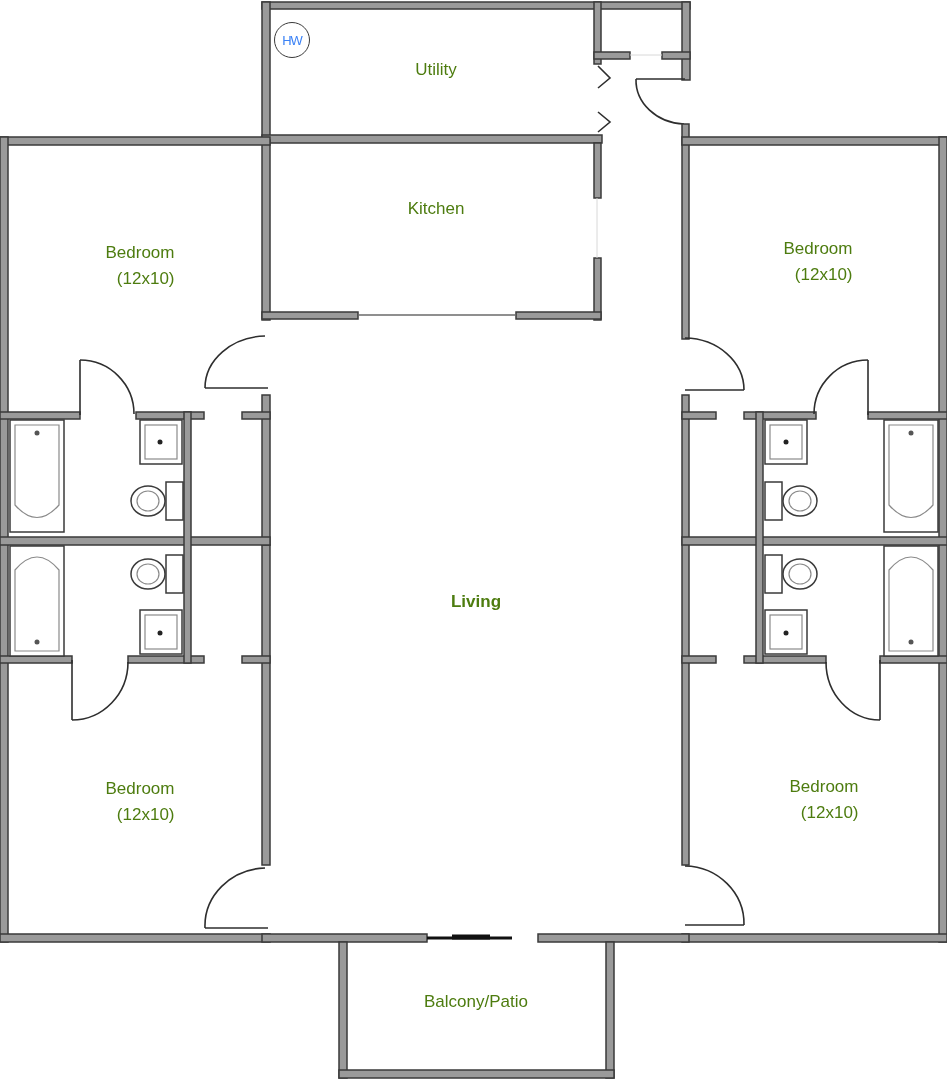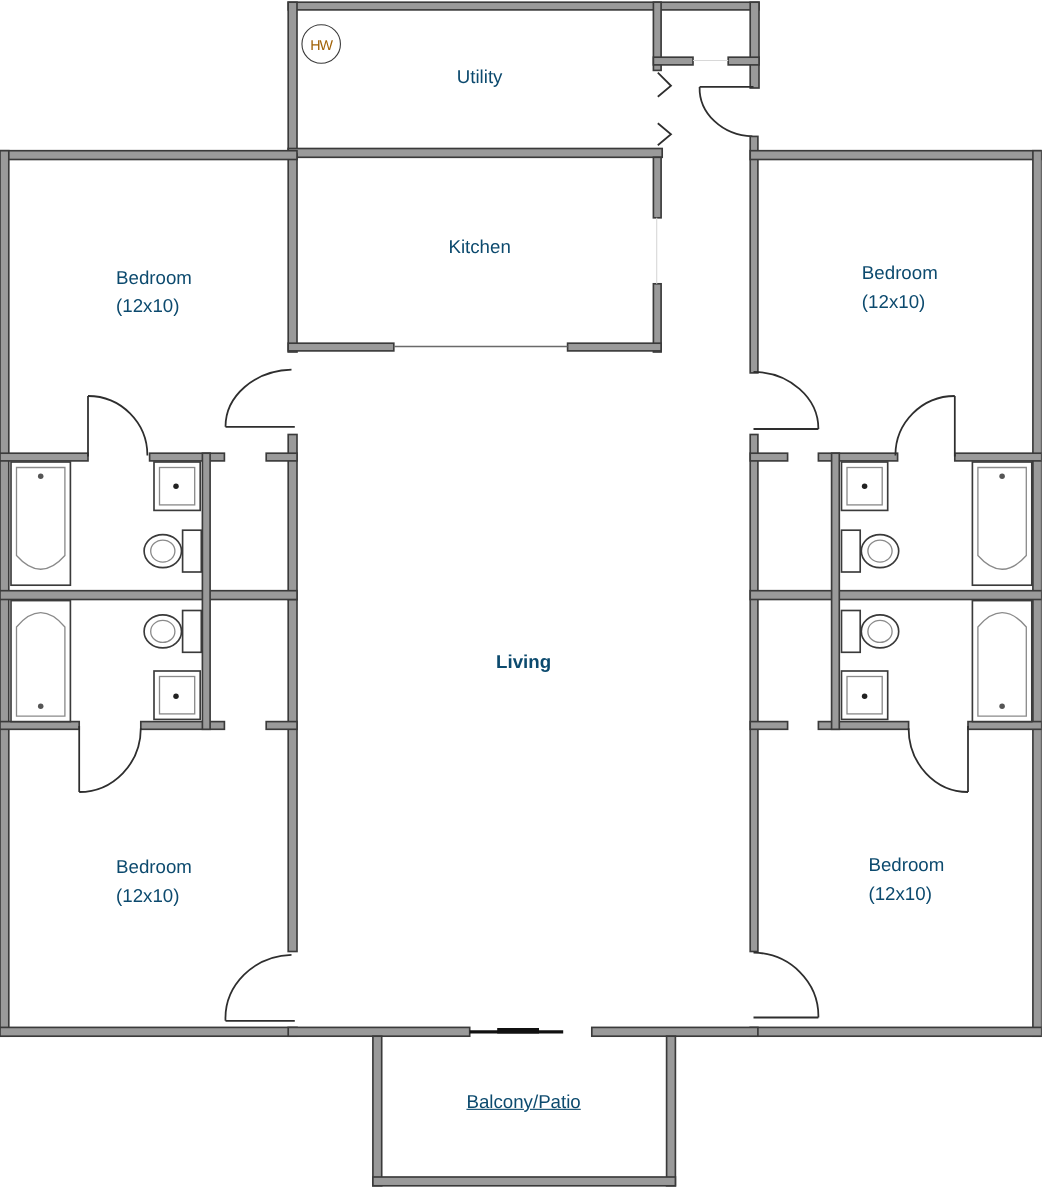--- a/index.html
+++ b/index.html
@@ -5,27 +5,27 @@
   html, body { margin: 0; padding: 0; background: #ffffff; }
   body { width: 947px; height: 1080px; position: relative; overflow: hidden; }
   #plan { position: absolute; left: 0; top: 0; width: 947px; height: 1080px; }
   .wallfill { fill: #9a9a9a; }
   .thin { fill: none; stroke: #2e2e2e; stroke-width: 1.6; }
   .fix { fill: #ffffff; stroke: #3a3a3a; stroke-width: 1.5; }
   .fixin { fill: #ffffff; stroke: #8a8a8a; stroke-width: 1.2; }
   .open { fill: none; stroke: #d8d8d8; stroke-width: 1; }
   .label {
     position: absolute; transform: translate(-50%, -50%);
-    font-family: "Liberation Sans", sans-serif; font-size: 17px; color: #0c4a6e;
-    text-align: left; line-height: 26px; white-space: nowrap;
+    font-family: "Liberation Sans", sans-serif; font-size: 17px; color: #4d7c0f;
+    text-align: right; line-height: 26px; white-space: nowrap;
   }
   .hw {
     position: absolute; left: 274px; top: 22px; width: 36px; height: 36px;
     border: 1.6px solid #3a3a3a; border-radius: 50%; box-sizing: border-box;
-    font-family: "Liberation Sans", sans-serif; font-size: 13px; color: #a16207;
+    font-family: "Liberation Sans", sans-serif; font-size: 13px; color: #3b82f6;
     display: flex; align-items: center; justify-content: center; letter-spacing: -1px;
   }
 </style>
 </head>
 <body>
 
 <svg id="plan" viewBox="0 0 947 1080" xmlns="http://www.w3.org/2000/svg">
 
   <g>
     <rect x="262" y="2" width="428" height="7" class="wallfill"></rect>
@@ -209,21 +209,21 @@
     <rect x="339" y="1070" width="275" height="8" class="wallfill"></rect>
     <rect x="339" y="1070" width="275" height="8" fill="none" stroke="#3a3a3a" stroke-width="1.5"></rect>
   </g>
 </svg>
 
 <div class="hw">HW</div>
 
 <div class="label" style="left:436px; top:70px;">
   <div>Utility</div>
 </div>
-<div class="label" style="left:436px; top:225px;">
+<div class="label" style="left:436px; top:209px;">
   <div>Kitchen</div>
 </div>
 <div class="label" style="left:476px; top:602px;font-weight:bold;">
   <div>Living</div>
 </div>
 <div class="label" style="left:140px; top:266px;">
   <div>Bedroom</div>
   <div>(12x10)</div>
 </div>
 <div class="label" style="left:818px; top:262px;">
@@ -231,15 +231,15 @@
   <div>(12x10)</div>
 </div>
 <div class="label" style="left:140px; top:802px;">
   <div>Bedroom</div>
   <div>(12x10)</div>
 </div>
 <div class="label" style="left:824px; top:800px;">
   <div>Bedroom</div>
   <div>(12x10)</div>
 </div>
-<div class="label" style="left:476px; top:1002px;text-decoration:underline;">
+<div class="label" style="left:476px; top:1002px;">
   <div>Balcony/Patio</div>
 </div>
 
 </body></html>

